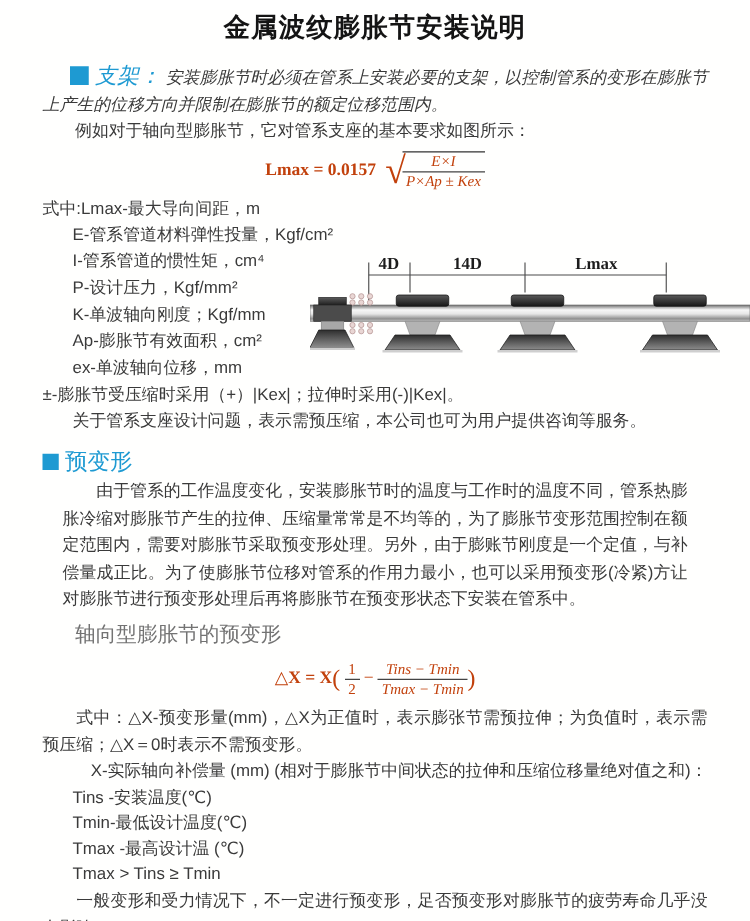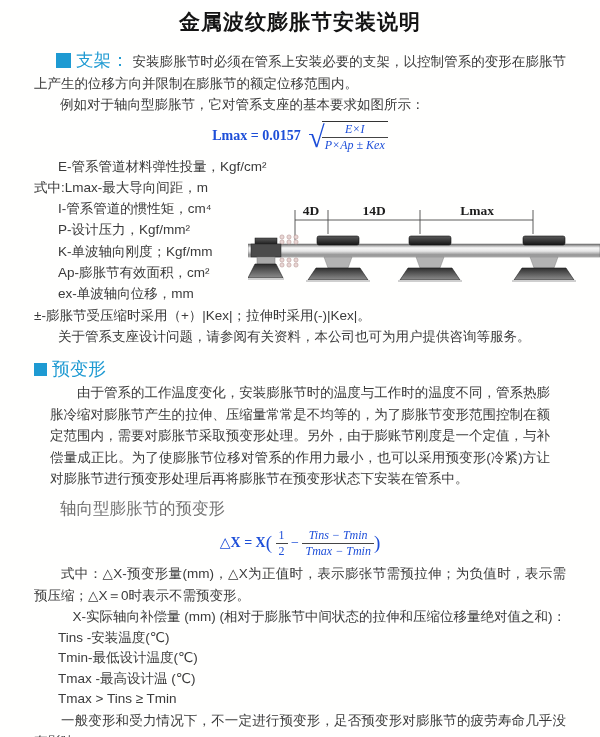--- a/index.html
+++ b/index.html
@@ -10,25 +10,25 @@
   h1.title { margin:8px 0 14px; text-align:center; font-size:21px; font-weight:bold;
              color:#141414; letter-spacing:1px; }
 
   .content { padding:0 34px; font-size:13.5px; line-height:21.5px; text-align:justify; }
 
   .sq { display:inline-block; width:15px; height:15px; background:#1e9ad2;
         margin-right:5px; vertical-align:-2px; }
   .sq.small { width:13px; height:13px; vertical-align:-1px; }
   .blue { color:#1e9ad2; }
 
-  .support-intro { margin:0; text-indent:22px; }
+  .support-intro { margin:0; text-indent:22px;font-style:italic; }
   .sec-title { font-size:17.5px; color:#1e9ad2; }
   .example-line { margin:0; text-indent:26px; }
 
-  .formula { text-align:center; font-family:"Liberation Serif","DejaVu Serif",serif; color:#1d4ed8; }
+  .formula { text-align:center; font-family:"Liberation Serif","DejaVu Serif",serif; color:#c2410c; }
   .formula .bold { font-weight:bold; }
   .frac { display:inline-block; text-align:center; vertical-align:middle;
           font-size:12px; line-height:1.25; }
   .frac .fn { display:block; border-bottom:1px solid #444; padding:0 3px; }
   .frac .fd { display:block; padding:0 3px; }
   .it { font-style:italic; }
 
   .formula1 { margin:5px 0 3px; font-size:14px; }
   .sqrt-sign { display:inline-block; font-size:30px; line-height:26px;
                vertical-align:middle; margin:0 -3px 0 4px; font-weight:400; }
@@ -69,31 +69,31 @@
     </p>
 
     <p class="example-line">例如对于轴向型膨胀节，它对管系支座的基本要求如图所示：</p>
 
     <div class="formula formula1">
       <span class="bold">Lmax = 0.0157</span>
       <span class="sqrt-sign">√</span><span class="frac sqrt-frac it"><span class="fn">E×I</span><span class="fd">P×Ap ± Kex</span></span>
     </div>
 
     <div class="defs">
+      <div class="def-line">式中:Lmax-最大导向间距，m</div>
       <div class="def-line ind">E-管系管道材料弹性投量，Kgf/cm²</div>
-      <div class="def-line">式中:Lmax-最大导向间距，m</div>
       <div class="def-line ind">I-管系管道的惯性矩，cm⁴</div>
       <div class="def-line ind">P-设计压力，Kgf/mm²</div>
       <div class="def-line ind">K-单波轴向刚度；Kgf/mm</div>
       <div class="def-line ind">Ap-膨胀节有效面积，cm²</div>
       <div class="def-line ind">ex-单波轴向位移，mm</div>
     </div>
 
     <p class="pm-note">±-膨胀节受压缩时采用（+）|Kex|；拉伸时采用(-)|Kex|。</p>
-    <p class="service-note">关于管系支座设计问题，请参阅有关资料，本公司也可为用户提供咨询等服务。</p>
+    <p class="service-note">关于管系支座设计问题，表示需预压缩，本公司也可为用户提供咨询等服务。</p>
 
     <p class="sec2-head">
       <span class="sq small"></span><span class="blue">预变形</span>
     </p>
     <p class="preform-body">由于管系的工作温度变化，安装膨胀节时的温度与工作时的温度不同，管系热膨胀冷缩对膨胀节产生的拉伸、压缩量常常是不均等的，为了膨胀节变形范围控制在额定范围内，需要对膨胀节采取预变形处理。另外，由于膨账节刚度是一个定值，与补偿量成正比。为了使膨胀节位移对管系的作用力最小，也可以采用预变形(冷紧)方让对膨胀节进行预变形处理后再将膨胀节在预变形状态下安装在管系中。</p>
 
     <p class="axial-head">轴向型膨胀节的预变形</p>
 
     <div class="formula formula2">
       <span class="bold">△X = X</span><span class="paren">(</span>

